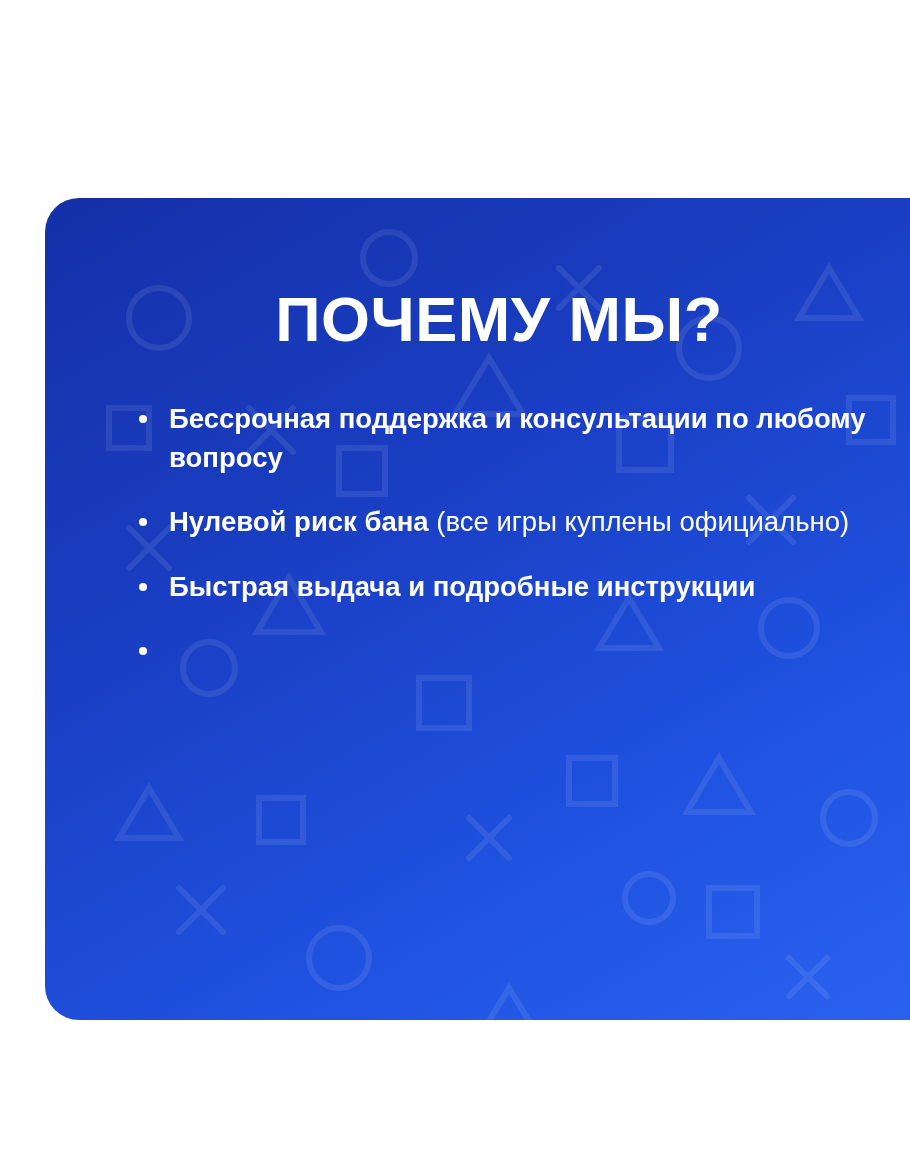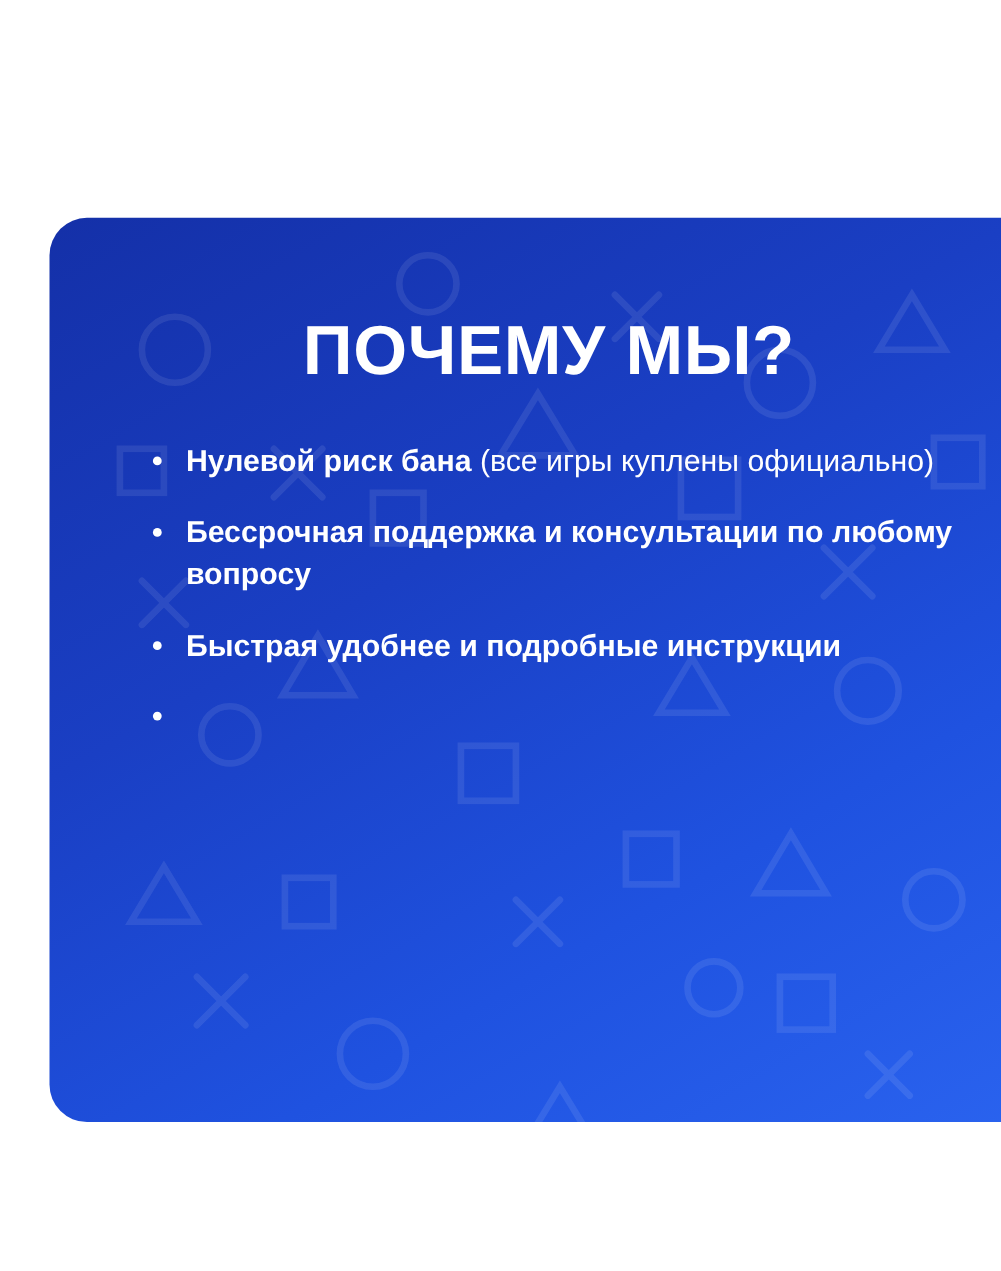--- a/index.html
+++ b/index.html
@@ -145,31 +145,31 @@
     </div>
 
     <div class="content">
 
       <h1 class="title">ПОЧЕМУ МЫ?</h1>
 
       <ul class="list">
 
         <li class="list-item">
           <span class="bullet"></span>
+          <b>Бессрочная поддержка и консультации по любому вопросу</b><span class="rest"></span>
+        </li>
+
+        <li class="list-item">
+          <span class="bullet"></span>
           <b>Нулевой риск бана</b><span class="rest"> (все игры куплены официально)</span>
         </li>
 
         <li class="list-item">
           <span class="bullet"></span>
-          <b>Бессрочная поддержка и консультации по любому вопросу</b><span class="rest"></span>
-        </li>
-
-        <li class="list-item">
-          <span class="bullet"></span>
-          <b>Быстрая удобнее и подробные инструкции</b><span class="rest"></span>
+          <b>Быстрая выдача и подробные инструкции</b><span class="rest"></span>
         </li>
 
         <li class="list-item">
           <span class="bullet"></span>
           <span class="rest"></span>
         </li>
 
 
       </ul>
 

